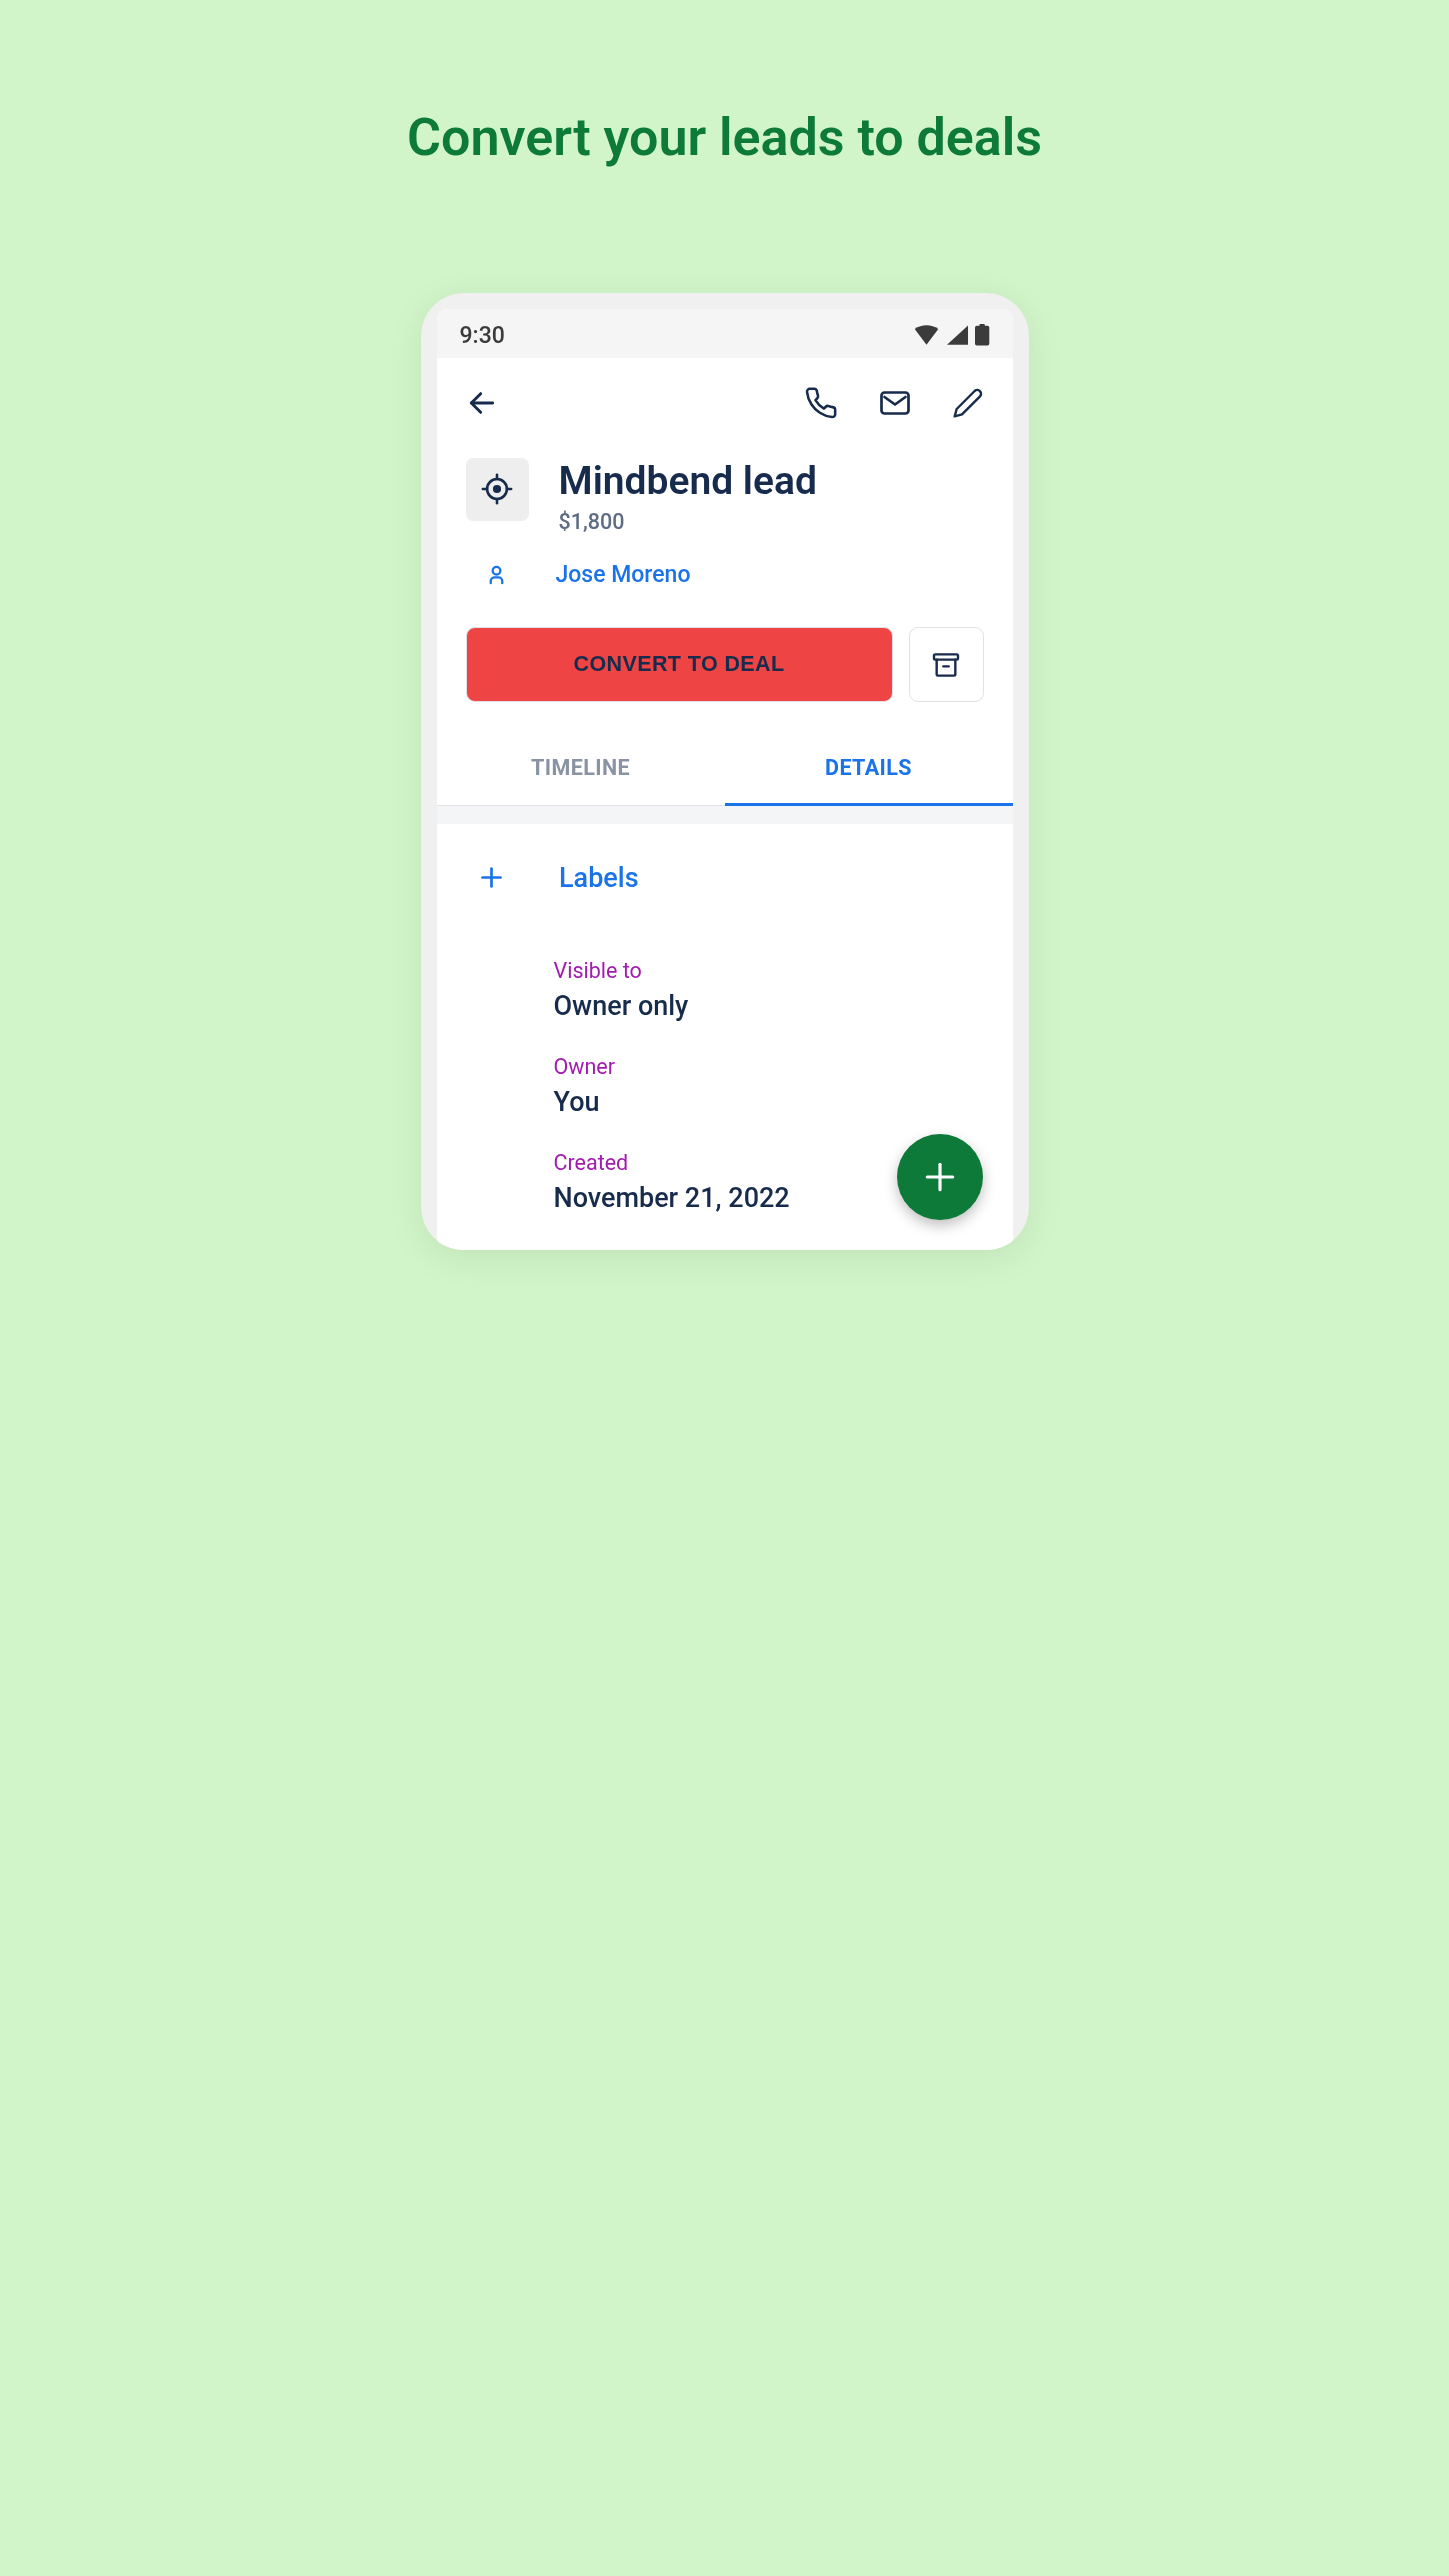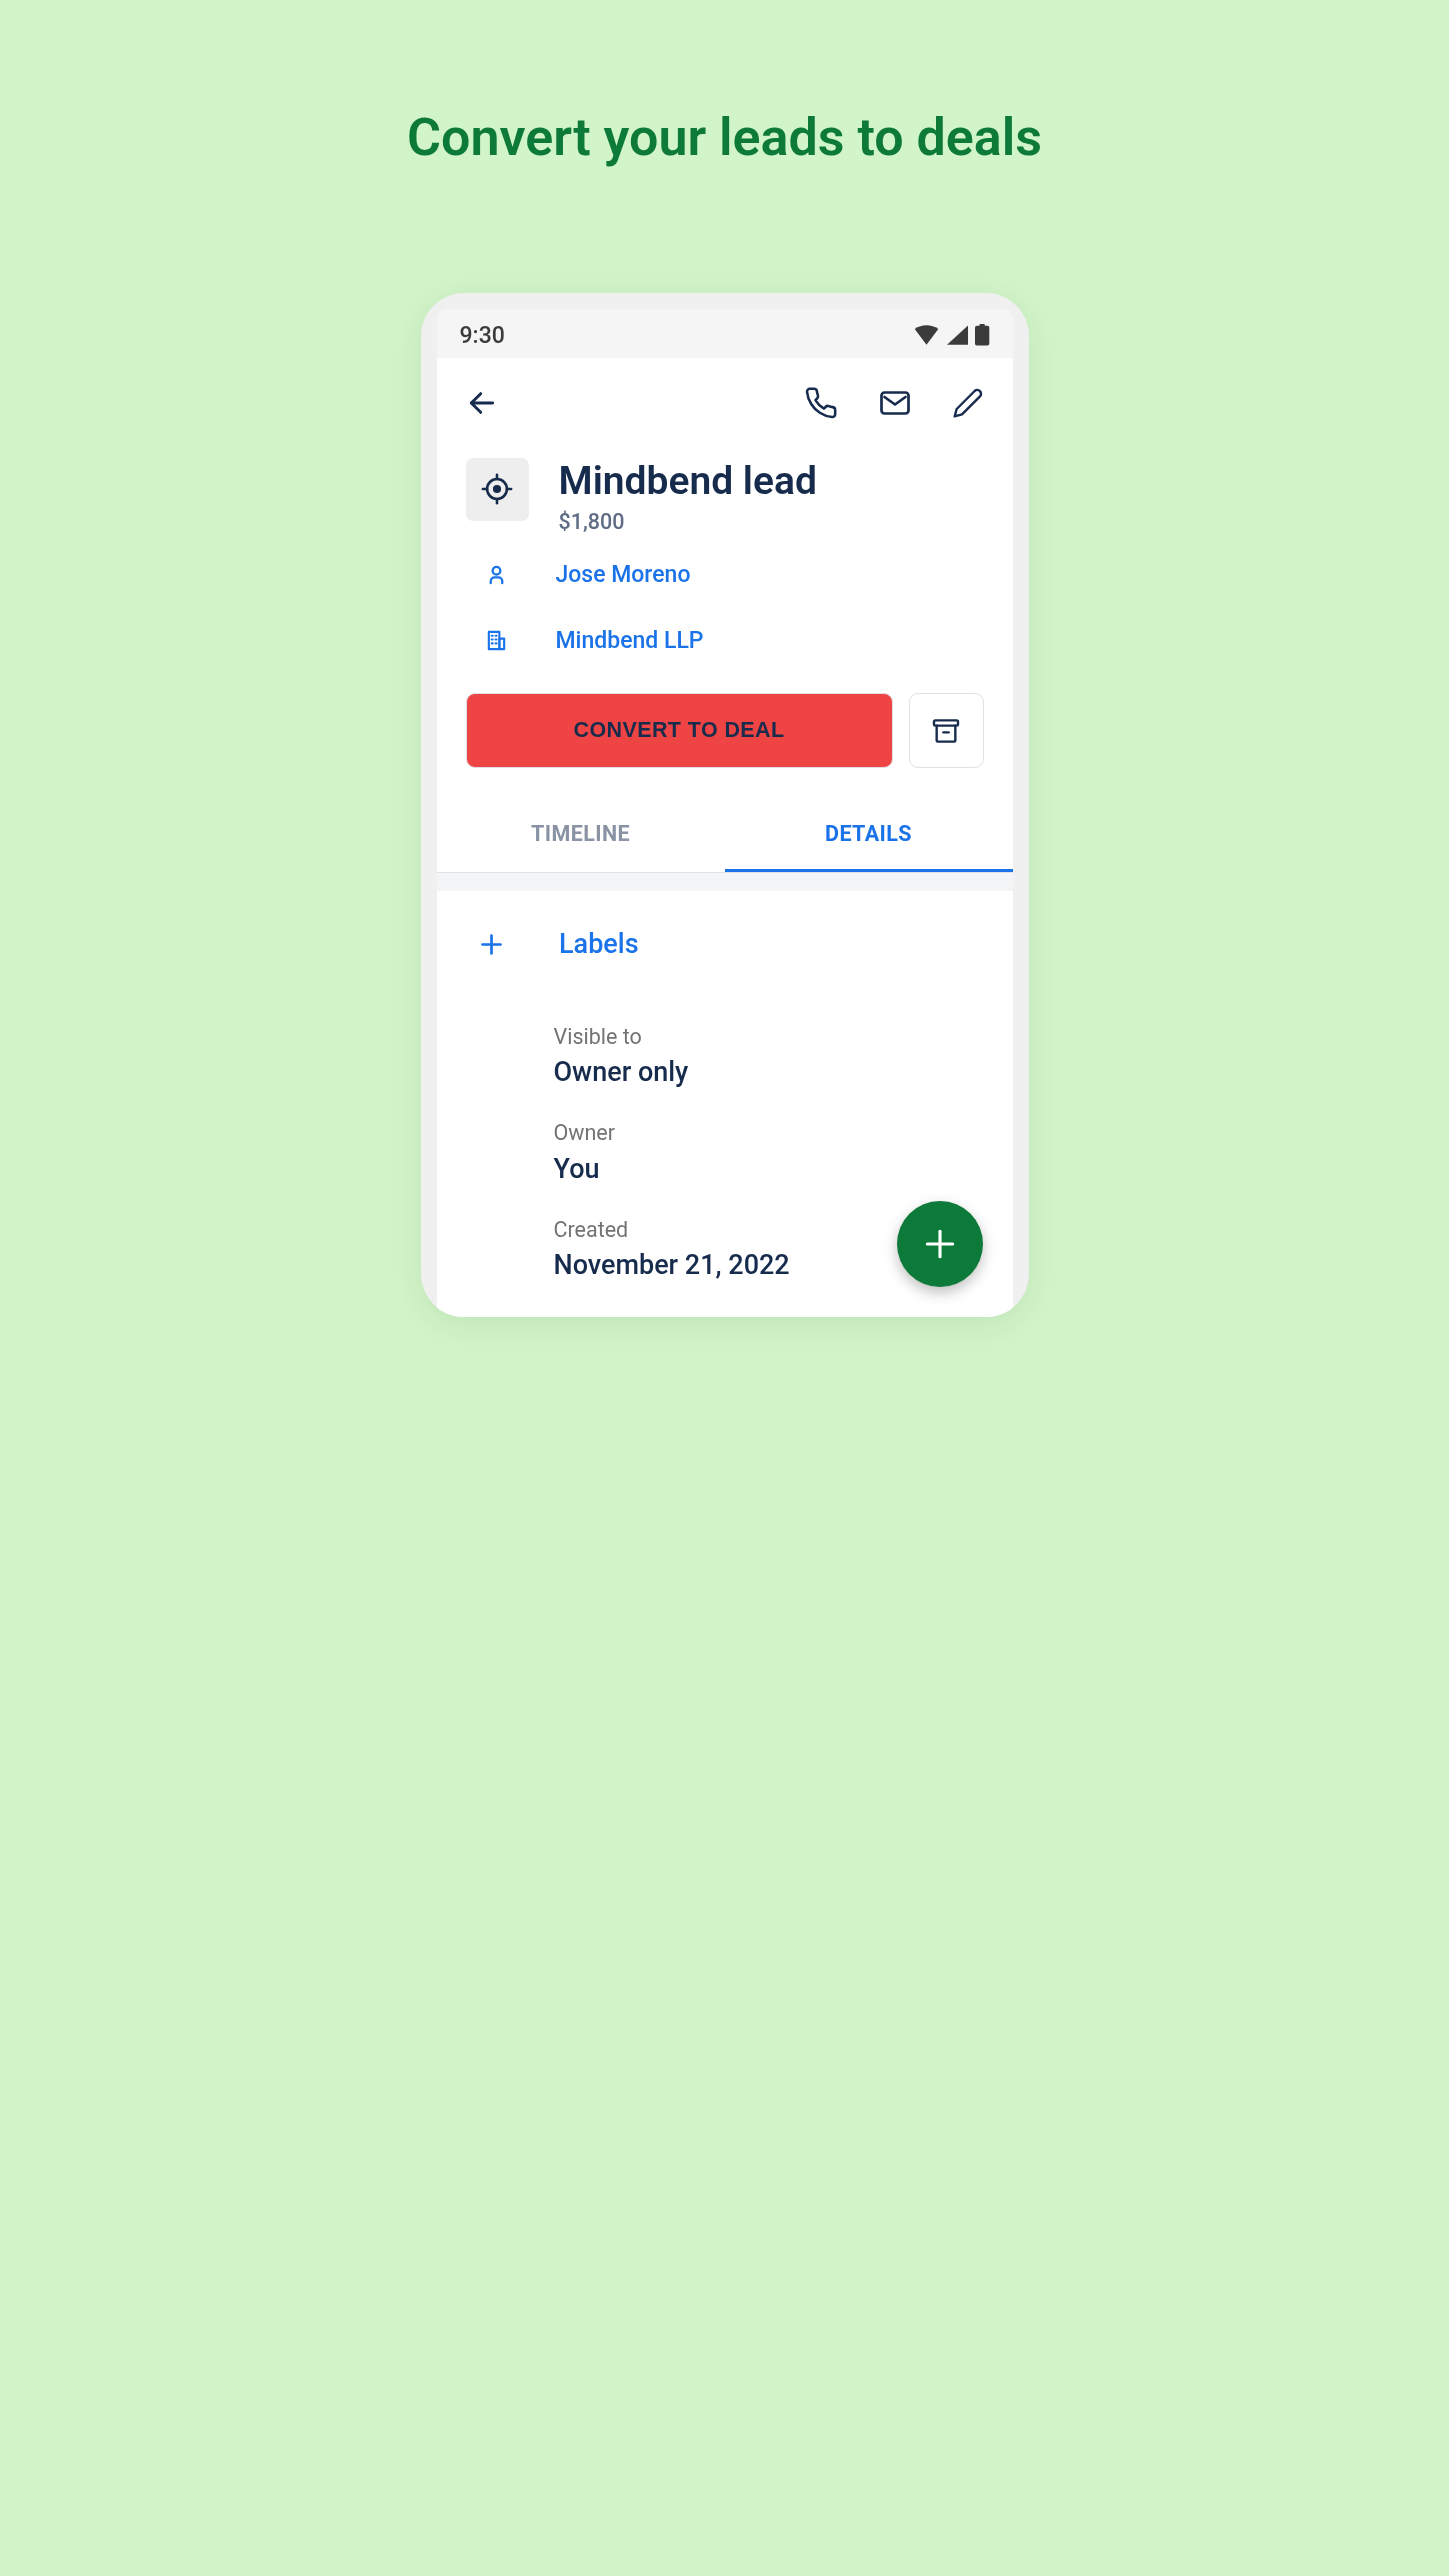--- a/index.html
+++ b/index.html
@@ -168,21 +168,21 @@
       align-items: center;
       gap: 54px;
       padding: 10.7px 9px 32px 12.5px;
     }
     .labels-text { color: #1a73e8; font-size: 27px; font-weight: 500; }
     .field {
       padding-left: 88px;
       margin-top: 32px;
     }
     .field-label {
-      color: #737373;
+      color: #a21caf;
       font-size: 21.5px;
       margin-bottom: 7.2px;
     }
     .field-value {
       color: #172b4d;
       font-size: 27px;
       font-weight: 500;
     }
     .fab {
       position: absolute;
@@ -270,35 +270,20 @@
     <div class="link-row">
       <span class="link-icon">
         <svg width="23" height="23" viewBox="0 0 24 24" fill="none" stroke="#1a73e8" stroke-width="2.4" stroke-linecap="round" stroke-linejoin="round">
             <circle cx="12" cy="8" r="4"></circle>
             <path d="M6 21v-2a4 4 0 0 1 4-4h4a4 4 0 0 1 4 4v2"></path>
           </svg>
       </span>
       <span>Jose Moreno</span>
     </div>
 
-    <div class="link-row">
-      <span class="link-icon">
-        <svg width="23" height="23" viewBox="0 0 24 24" fill="none" stroke="#1a73e8" stroke-width="2.2" stroke-linecap="round" stroke-linejoin="round">
-            <rect x="4" y="3" width="11" height="18"></rect>
-            <rect x="15" y="10" width="5" height="11"></rect>
-            <line x1="7" y1="7" x2="8" y2="7"></line>
-            <line x1="11" y1="7" x2="12" y2="7"></line>
-            <line x1="7" y1="11" x2="8" y2="11"></line>
-            <line x1="11" y1="11" x2="12" y2="11"></line>
-            <line x1="7" y1="15" x2="8" y2="15"></line>
-            <line x1="11" y1="15" x2="12" y2="15"></line>
-          </svg>
-      </span>
-      <span>Mindbend LLP</span>
-    </div>
 
     <div class="action-row">
       <button class="convert-btn">CONVERT TO DEAL</button>
       <button class="archive-btn">
         <svg width="32" height="32" viewBox="0 0 24 24" fill="none" stroke="#172b4d" stroke-width="1.8" stroke-linecap="round" stroke-linejoin="round">
             <rect x="3" y="4" width="18" height="4" rx="1"></rect>
             <path d="M5 8v11a1 1 0 0 0 1 1h12a1 1 0 0 0 1-1V8"></path>
             <line x1="10" y1="13" x2="14" y2="13"></line>
           </svg>
       </button>

